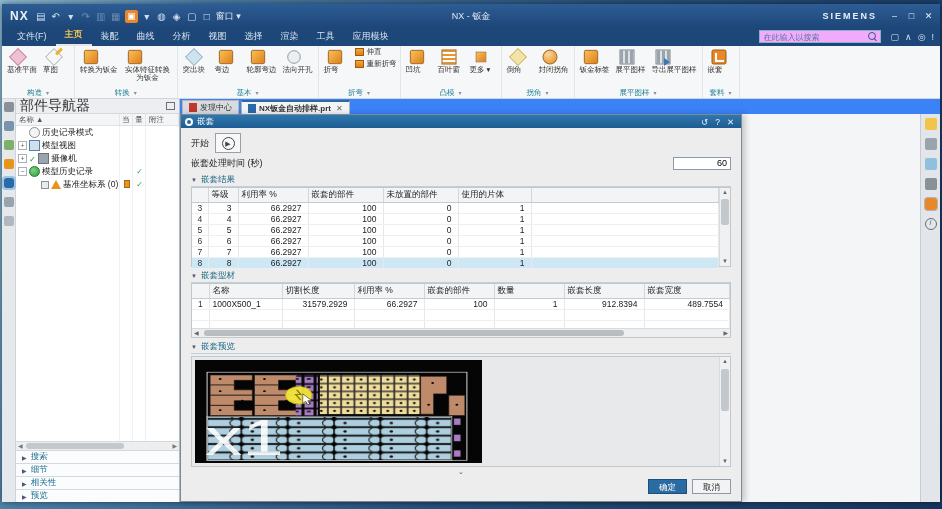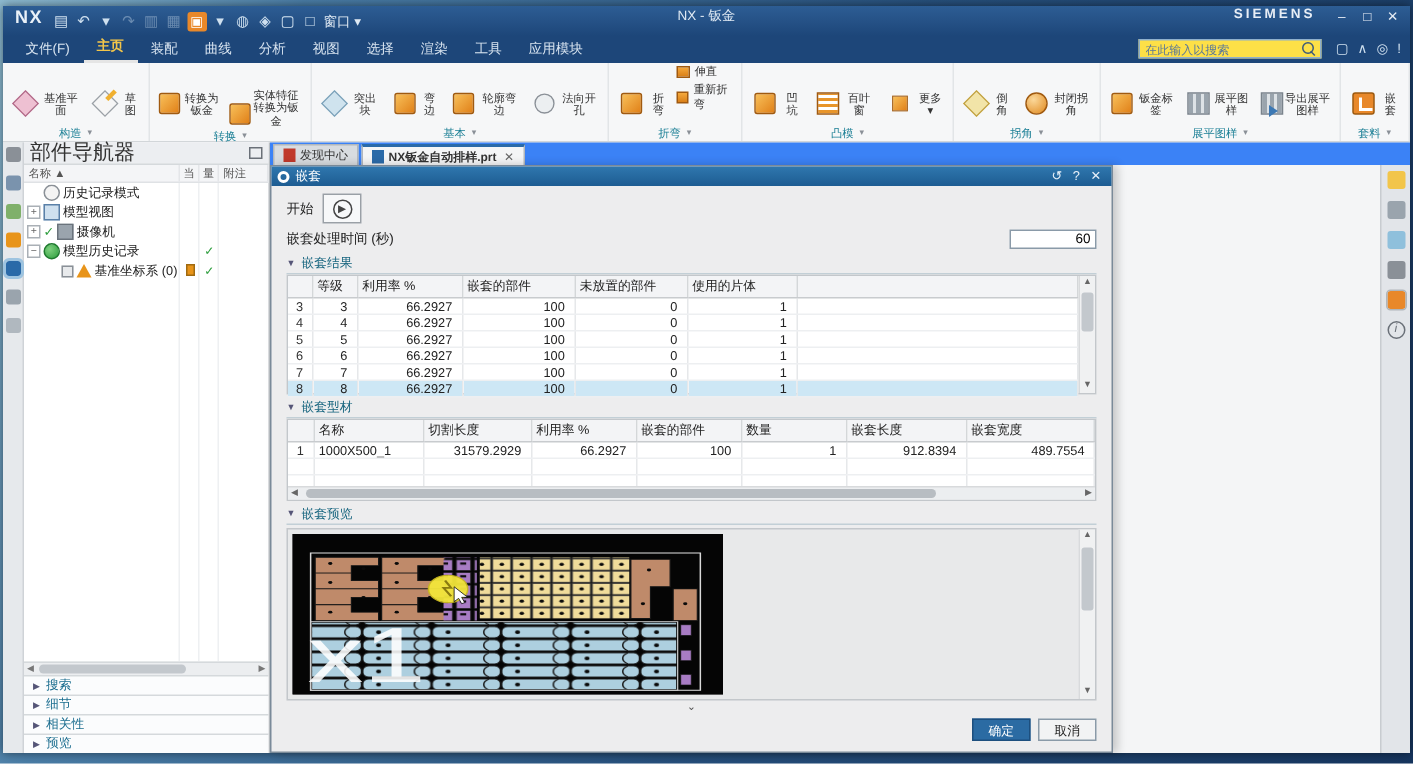--- a/index.html
+++ b/index.html
@@ -6,53 +6,53 @@
   html,body { width: 942px; height: 509px; overflow: hidden; }
   body {
     font-family: "Liberation Sans", "DejaVu Sans", sans-serif;
     background: linear-gradient(110deg,#8fbcd2 0%,#4a7da6 18%,#27507c 55%,#16355e 100%);
     position: relative; font-size: 9px; color:#222;
   }
   .window { position:absolute; left:2px; top:4px; right:2px; bottom:7px;
     background:#f6f7f8; display:flex; flex-direction:column; box-shadow:0 0 6px rgba(0,0,0,.5); }
 
   
-  .titlebar { height:20px; background:linear-gradient(#2d5d94,#1d4679); display:flex; 
-    color:#eaf1f8; position:relative; padding:0 4px; flex:none; }
+  .titlebar { height:20px; background:linear-gradient(#2d5d94,#1d4679); display:flex; align-items:center;
+    color:#eaf1f8; position:relative; padding:12px 4px; flex:none; }
   .nxlogo { font-weight:bold; font-size:12px; letter-spacing:1px; margin:0 6px 0 4px; }
   .qat { display:flex; align-items:center; gap:3px; }
   .qat span { display:inline-block; min-width:12px; text-align:center; font-size:10px; color:#cfe0ef; cursor:default; }
   .qat span.dim { opacity:.4; }
   .qat span.hl { background:#e8882a; color:#fff; border-radius:2px; width:13px; height:13px; line-height:13px; font-size:9px; }
   .qat .wlabel { font-size:9px; color:#dfe9f3; }
   .wintitle { position:absolute; left:0; right:0; text-align:center; font-size:9px; color:#dfe9f3; pointer-events:none; }
   .brand { font-weight:bold; letter-spacing:2px; font-size:9px; color:#e8eef6; margin-left:auto; margin-right:10px; }
   .winbtns { display:flex; gap:2px; }
   .winbtns span { width:15px; height:14px; text-align:center; line-height:14px; font-size:9px; color:#e8eef6; }
 
   
   .menubar { height:18px; background:#1d4679; display:flex; align-items:flex-end; color:#d8e4f0; flex:none; position:relative; }
   .mtabs { display:flex; align-items:flex-end; margin-left:6px; }
   .mtab { padding:2px 9px 3px; font-size:9px; cursor:default; }
   .mtab.active { color:#f2c54a; border-bottom:2px solid #e5e5e5; font-weight:bold; }
   .mright { position:absolute; right:6px; top:2px; display:flex; align-items:center; gap:5px; }
-  .searchbox { width:122px; height:13px; background:#fde047; border:1px solid #8fb0cc; font-size:8px;
+  .searchbox { width:122px; height:13px; background:#f0abfc; border:1px solid #8fb0cc; font-size:8px;
     color:#3c5a7a; padding:2px 14px 0 4px; }
   .searchbox::placeholder { color:#5a7898; }
   .mag { position:relative; width:10px; height:10px; margin-left:-18px; }
   .mag::before { content:''; position:absolute; width:6px; height:6px; border:1.4px solid #3c5a7a; border-radius:50%; left:0; top:0; }
   .mag::after { content:''; position:absolute; width:4px; height:1.4px; background:#3c5a7a; transform:rotate(45deg); left:5px; top:7px; }
   .micons { display:flex; gap:6px; color:#cfe0ef; font-size:9px; margin-left:8px; }
   .micons span { cursor:default; }
 
   
   .ribbon { height:53px; background:#f6f7f8; border-bottom:1px solid #d2d6d9; display:flex; flex:none; }
   .rgroup { display:flex; flex-direction:column; border-right:1px solid #e2e5e7; padding:1px 3px 0; }
   .rbtns { flex:1; display:flex; align-items:flex-start; gap:2px; }
-  .rbtn { display:flex; flex-direction:row; align-items:flex-end; width:auto; min-width:30px; max-width:52px; padding:1px 2px; cursor:default;margin-top:16px; }
+  .rbtn { display:flex; flex-direction:column; align-items:flex-start; width:auto; min-width:30px; max-width:52px; padding:1px 2px; cursor:default; }
   .rbtn .rlab { font-size:7.5px; color:#333; text-align:center; line-height:1.1; white-space:normal; }
   .rstack { display:flex; flex-direction:column; gap:2px; justify-content:center; }
   .rsmall { display:flex; align-items:center; gap:2px; font-size:7.5px; color:#333; }
   .rgname { height:11px; display:flex; align-items:center; justify-content:center; gap:4px;
     font-size:7.5px; color:#1b7f95; }
   .rgname .gcaret { color:#8a9097; font-size:6px; }
   .ic { width:22px; height:18px; position:relative; }
   .ic::before { content:''; position:absolute; left:50%; top:50%; width:13px; height:13px; transform:translate(-50%,-50%) rotate(45deg) scale(.85); }
   .ics { width:11px; height:10px; position:relative; }
   .ics::before { content:''; position:absolute; inset:1px; background:linear-gradient(#f5a93c,#d97f18); border:1px solid #a05a10; }

